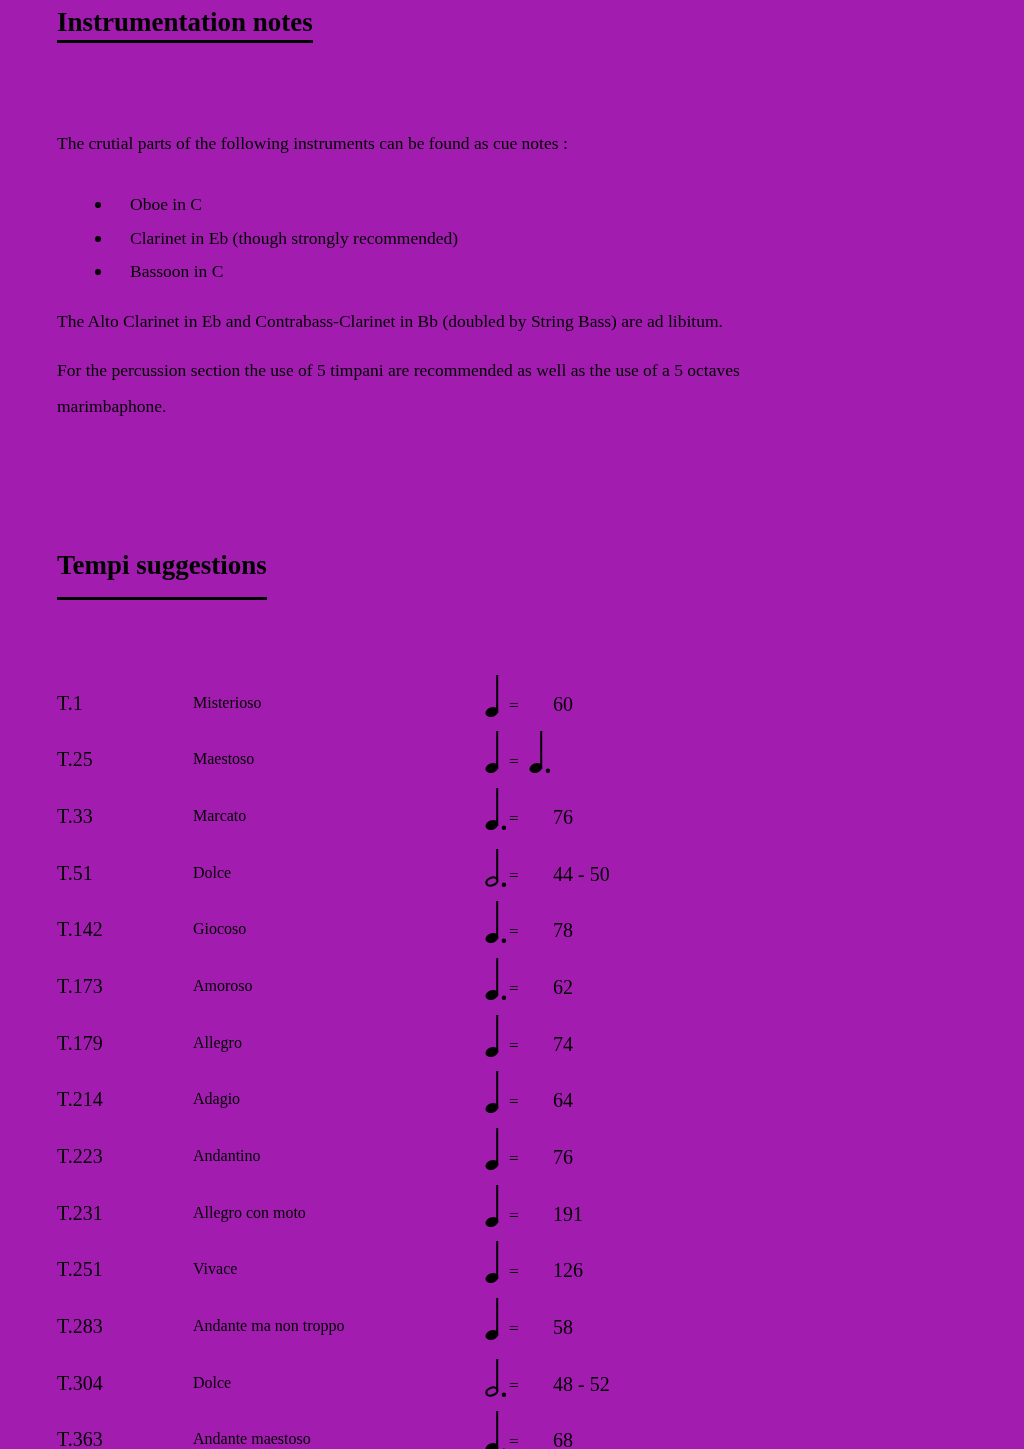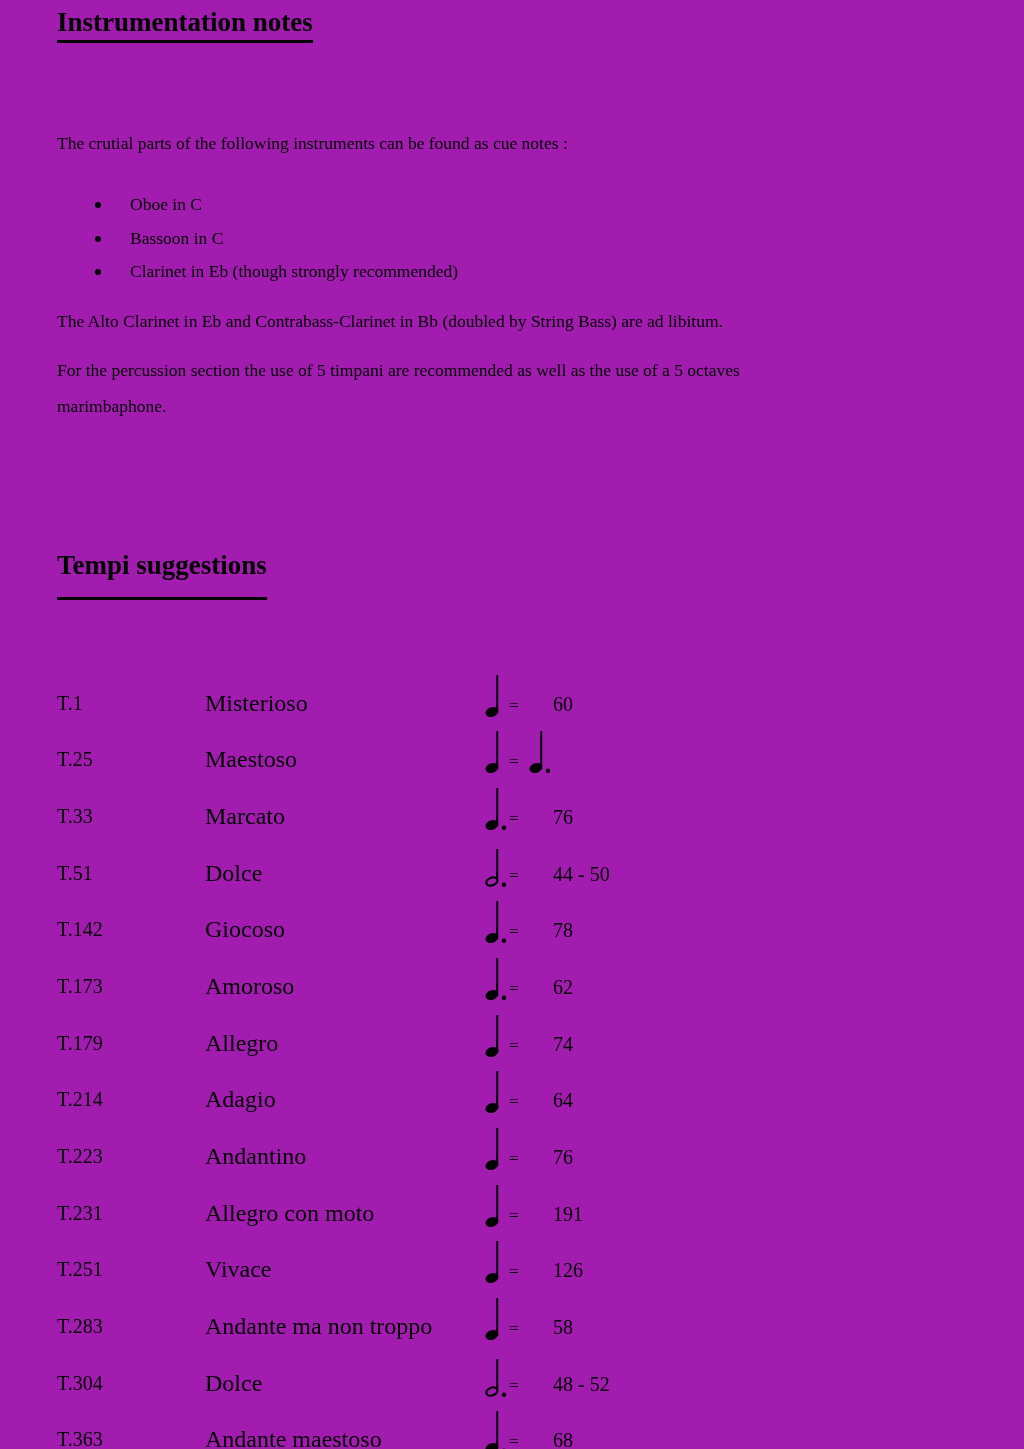--- a/index.html
+++ b/index.html
@@ -88,23 +88,23 @@
   }
   .trow .tnum {
     position: absolute;
     left: 0;
     top: 20px;
     font-size: 20px;
     line-height: 24px;
   }
   .trow .tname {
     position: absolute;
-    left: 148px;
+    left: 136px;
     top: 20px;
-    font-size: 24px;
+    font-size: 16px;
     line-height: 24px;
     white-space: nowrap;
   }
   .trow .tnote {
     position: absolute;
     left: 428px;
     top: -1px;
     width: 24px;
     height: 48px;
   }
@@ -145,25 +145,25 @@
 
     <div class="intro">The crutial parts of the following instruments can be found as cue notes :</div>
 
     <ul class="cue-list">
       <li>
         <span class="bullet-dot"></span>
         <span>Oboe in C</span>
       </li>
       <li>
         <span class="bullet-dot"></span>
-        <span>Bassoon in C</span>
+        <span>Clarinet in Eb (though strongly recommended)</span>
       </li>
       <li>
         <span class="bullet-dot"></span>
-        <span>Clarinet in Eb (though strongly recommended)</span>
+        <span>Bassoon in C</span>
       </li>
     </ul>
 
     <div class="para-adlib">The Alto Clarinet in Eb and Contrabass-Clarinet in Bb (doubled by String Bass) are ad libitum.</div>
 
     <div class="para-perc">
       <div>For the percussion section the use of 5 timpani are recommended as well as the use of a 5 octaves</div>
       <div>marimbaphone.</div>
     </div>
 

